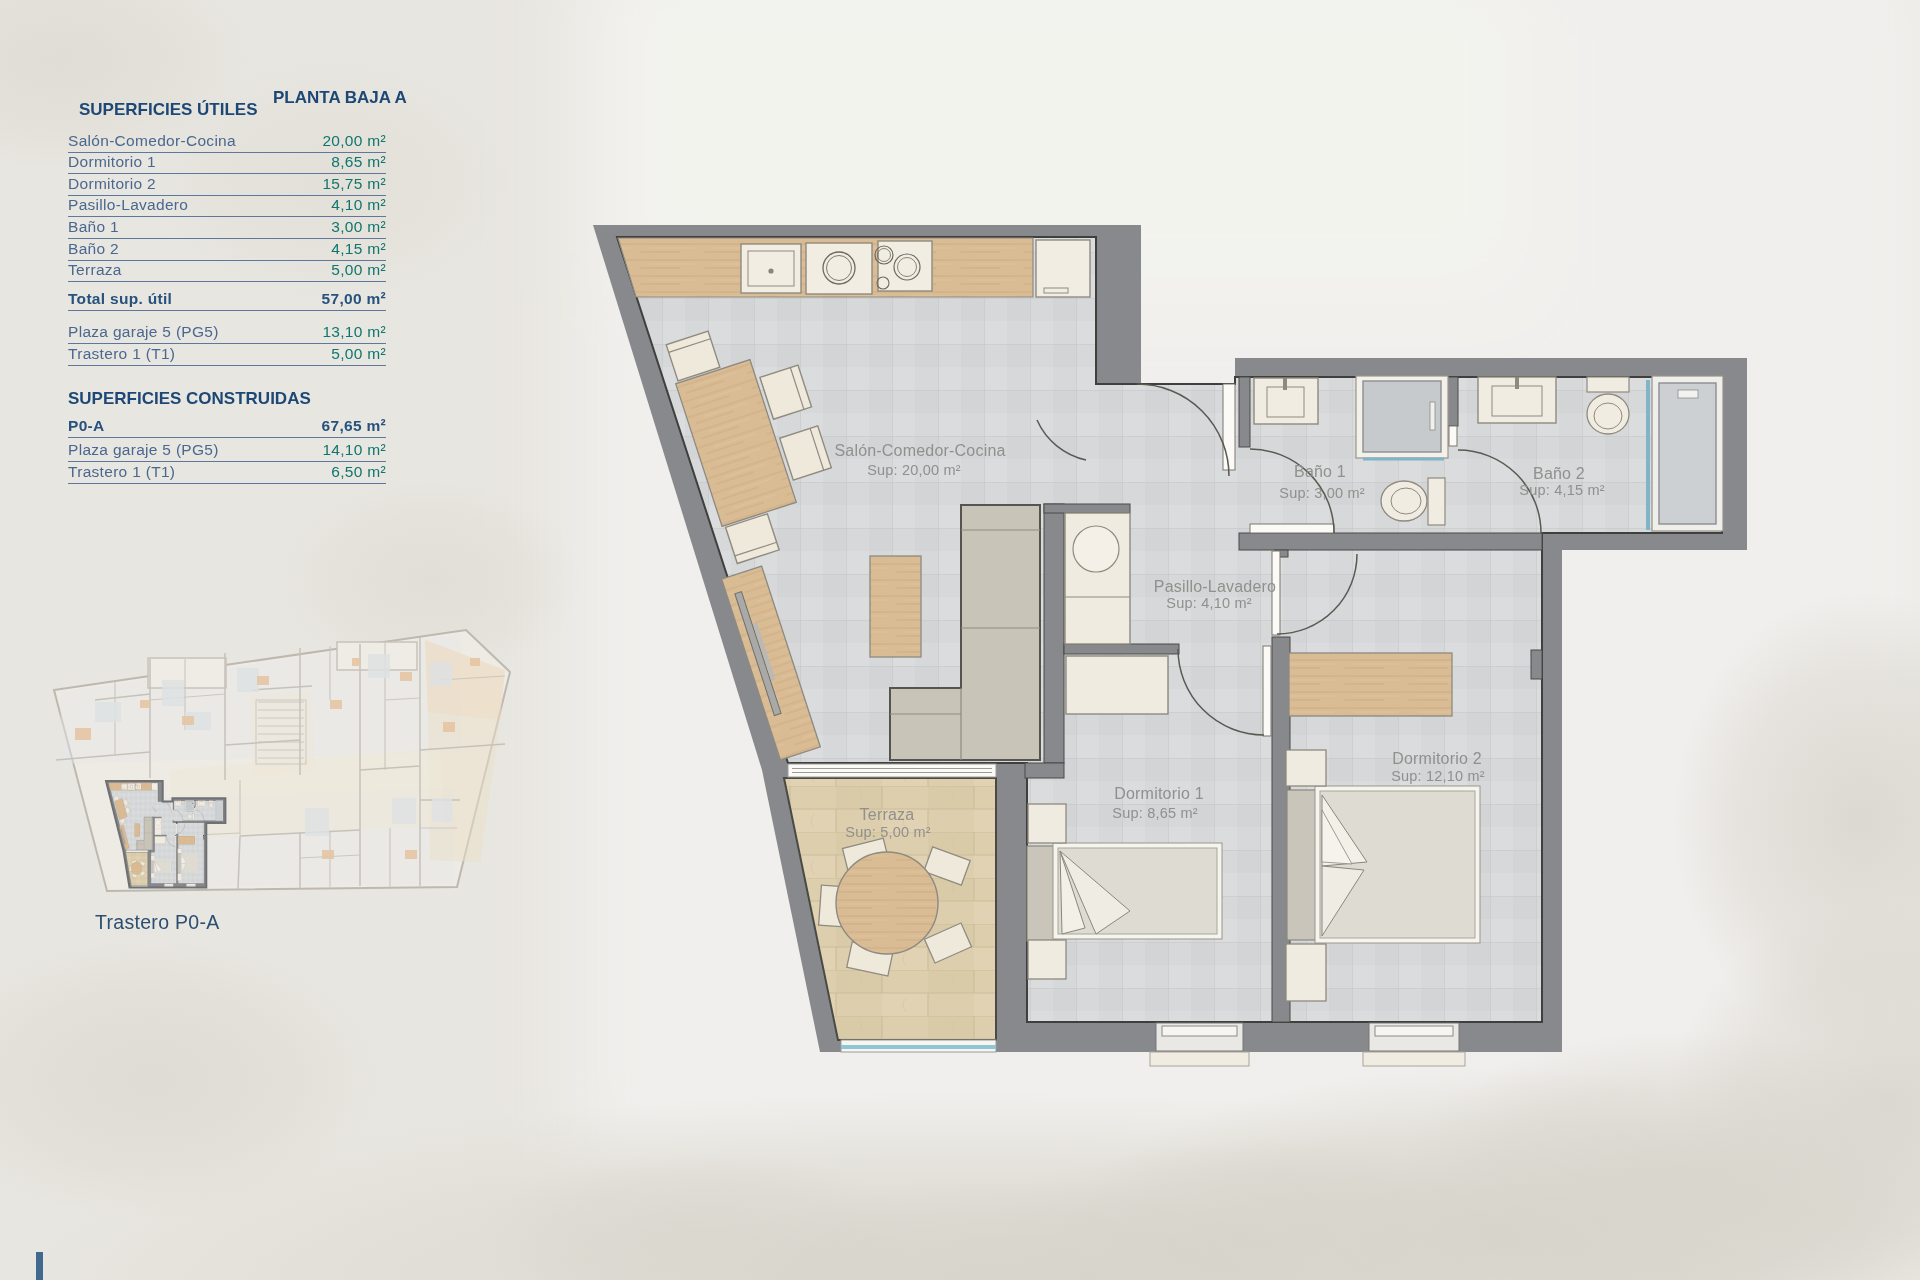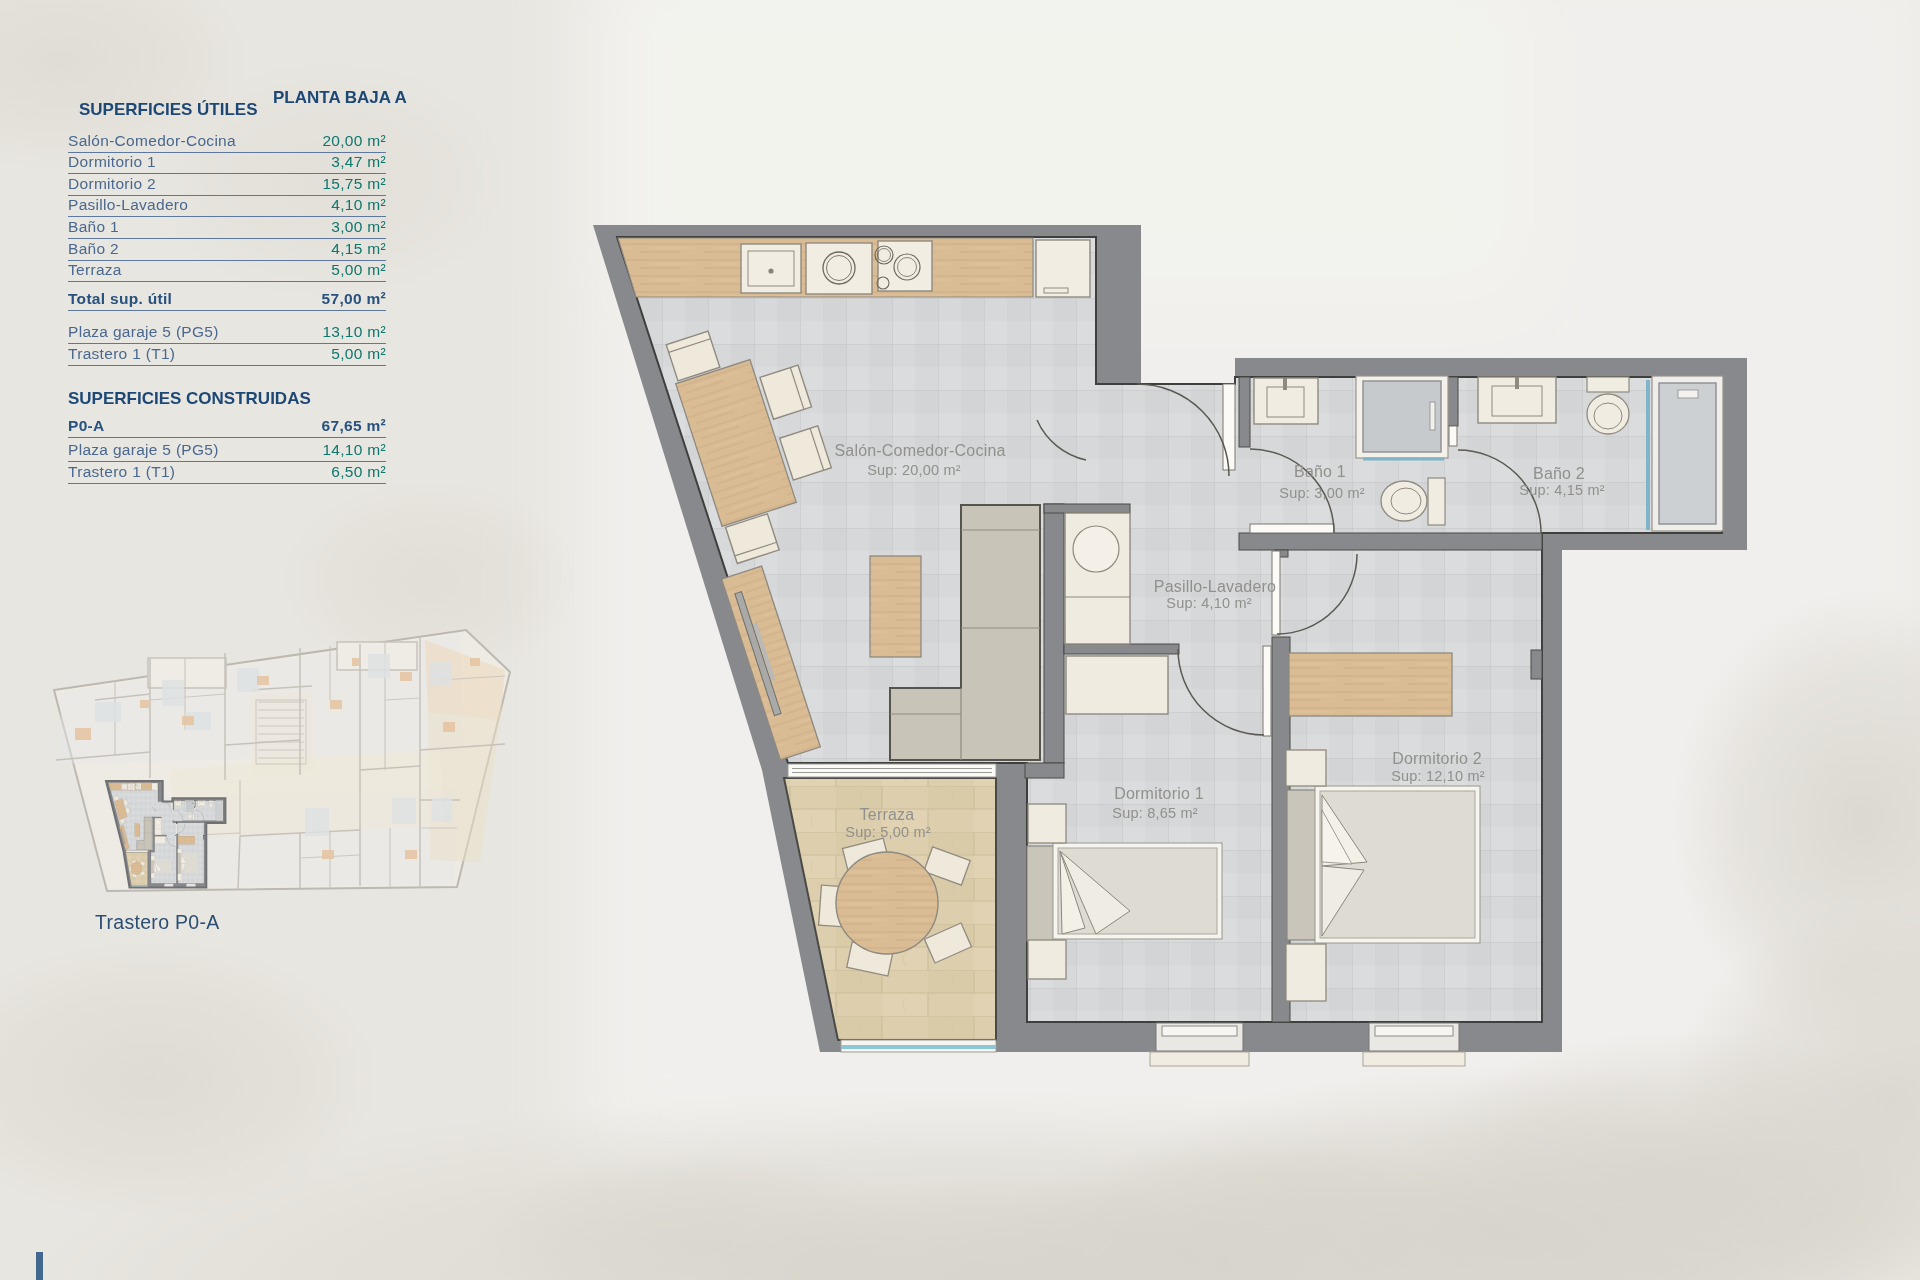--- a/index.html
+++ b/index.html
@@ -324,21 +324,21 @@
 </svg>
 
 <div class="t1" style="left:68px;top:100px;margin-left:11px;">SUPERFICIES ÚTILES</div>
 <div class="t1" style="left:273px;top:88px;">PLANTA BAJA A</div>
 <div class="row" style="top:125px;height:27px;">
       <span class="lab">Salón-Comedor-Cocina</span>
       <span class="val">20,00 m²</span>
     </div>
 <div class="row" style="top:146px;height:27px;">
       <span class="lab">Dormitorio 1</span>
-      <span class="val">3,47 m²</span>
+      <span class="val">8,65 m²</span>
     </div>
 <div class="row" style="top:168px;height:27px;">
       <span class="lab">Dormitorio 2</span>
       <span class="val">15,75 m²</span>
     </div>
 <div class="row" style="top:189px;height:27px;">
       <span class="lab">Pasillo-Lavadero</span>
       <span class="val">4,10 m²</span>
     </div>
 <div class="row" style="top:211px;height:27px;">

